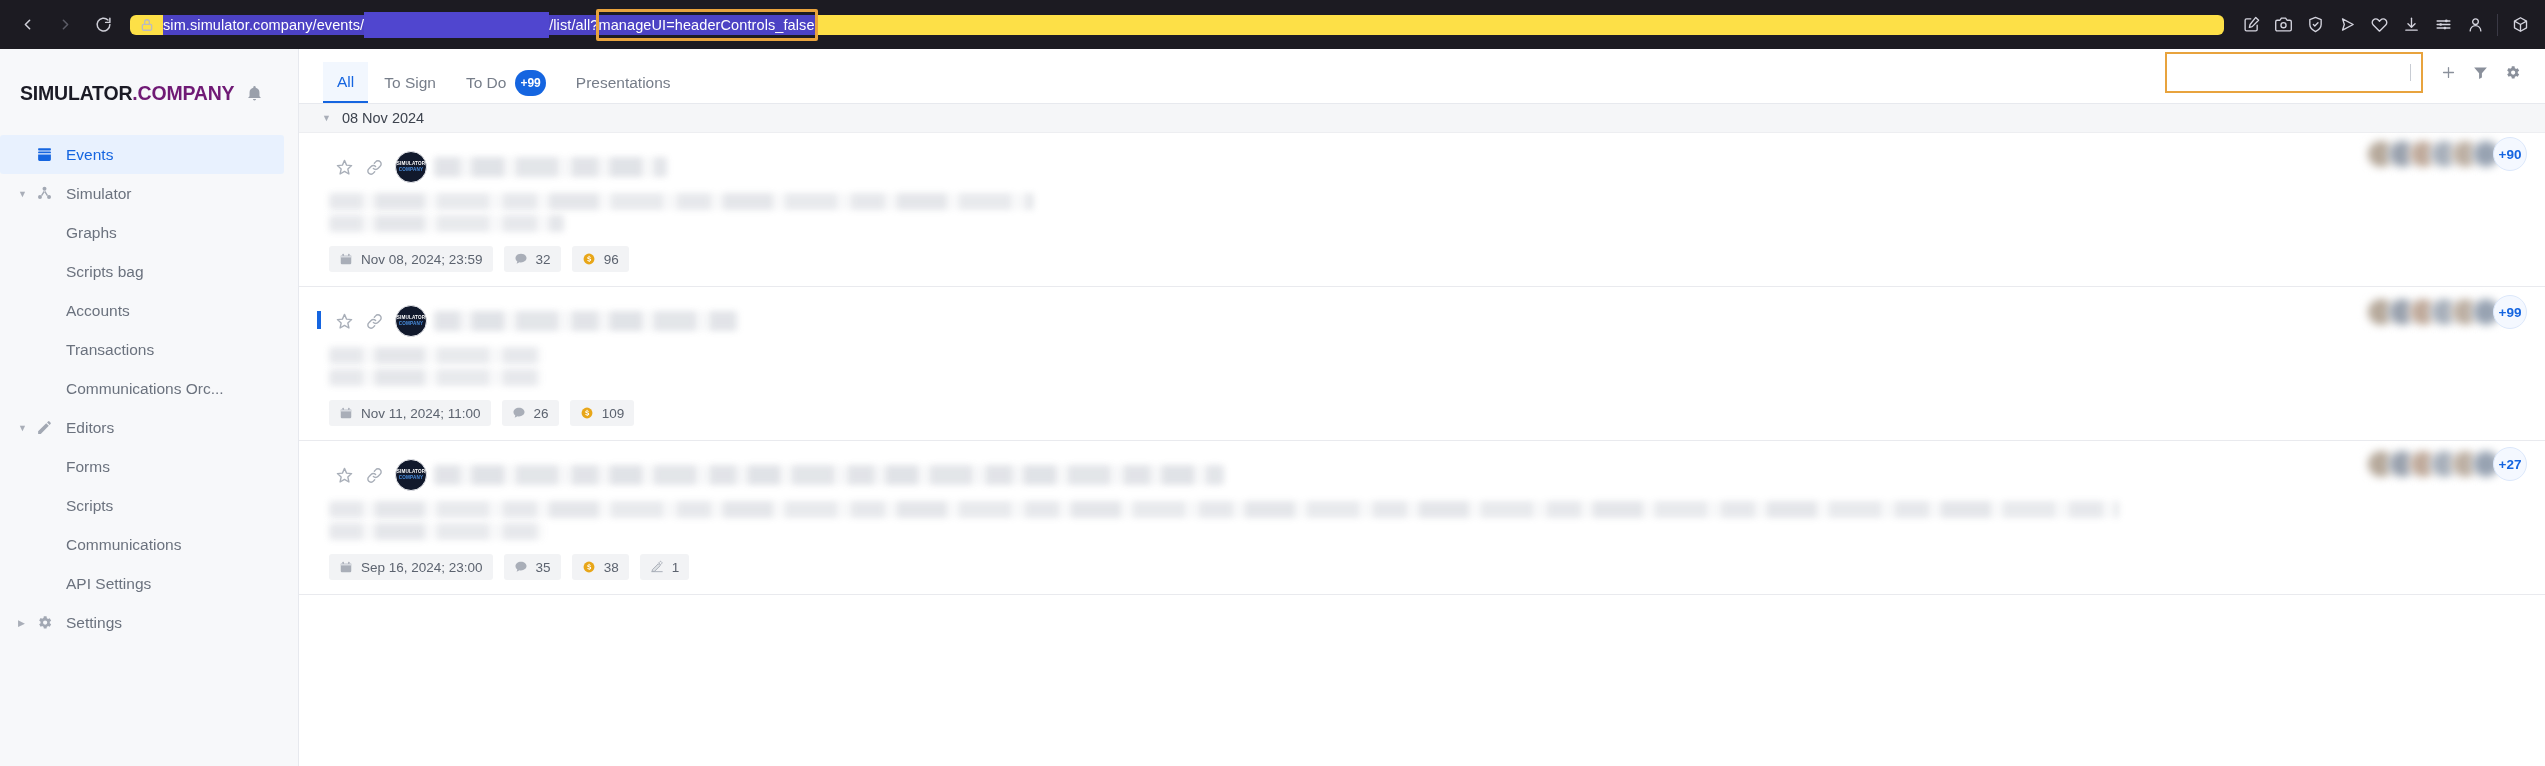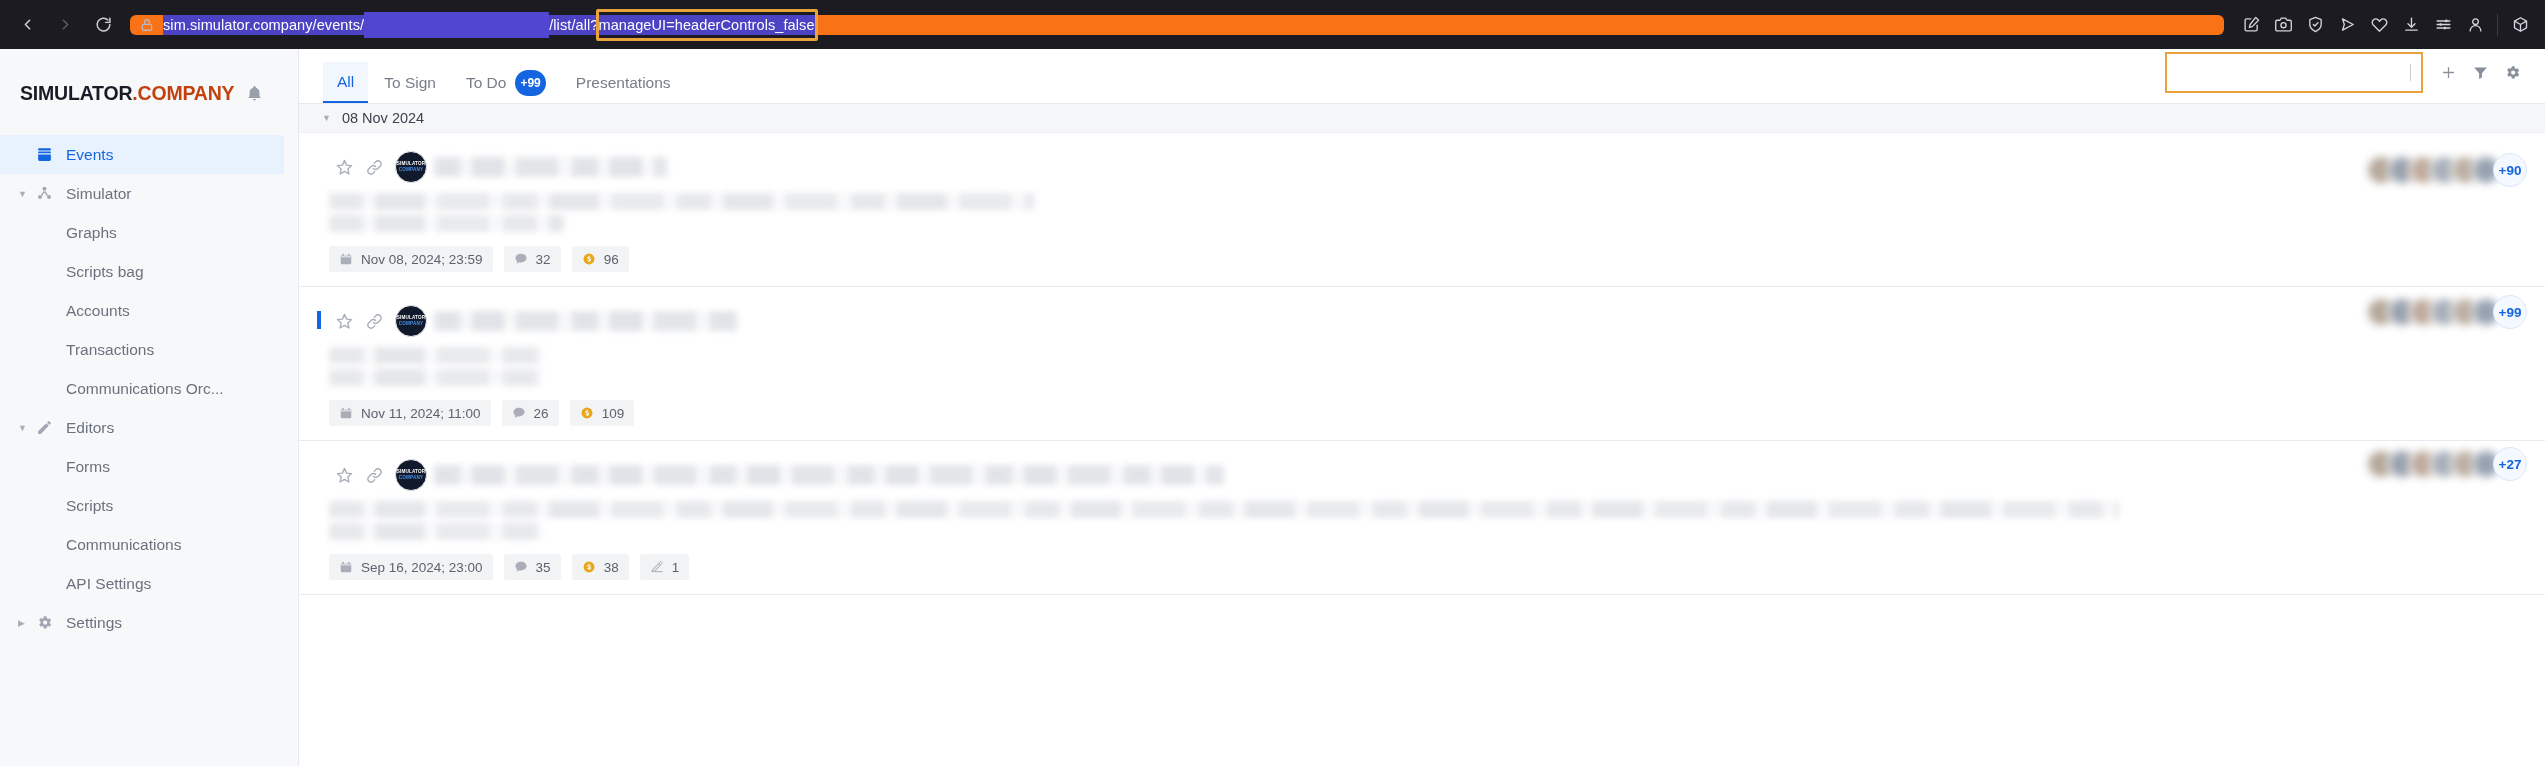--- a/index.html
+++ b/index.html
@@ -26,21 +26,21 @@
     border-radius: 6px;
     color: #cfcfd8;
     flex: 0 0 auto;
   }
   .nav-btn.disabled { color: #5b5b66; }
   .nav-btn svg { width: 17px; height: 17px; }
 
   .urlbar {
     flex: 1 1 auto;
     height: 20px;
-    background: #f97316;
+    background: #fde047;
     border-radius: 6px;
     display: flex;
     align-items: center;
     padding: 0 10px;
     margin: 0 8px 0 6px;
     min-width: 0;
     position: relative;
   }
   .lock-icon { color: #b9b9c4; display:flex; align-items:center; margin-right: 9px; flex:0 0 auto;}
   .lock-icon svg { width: 14px; height: 14px; }
@@ -101,21 +101,21 @@
   }
   .brand {
     display: flex;
     align-items: center;
     padding: 0 22px 0 20px;
     height: 40px;
     margin-bottom: 22px;
   }
   .brand-txt { font-size: 19.5px; font-weight: bold; letter-spacing: -0.2px; }
   .brand-a { color: #1b1b25; }
-  .brand-b { color: #c2410c; margin-top: 8px; }
+  .brand-b { color: #701a75; margin-top: 8px; }
   .bell { margin-left: 12px; color: #9aa0ab; display: flex; }
   .bell svg { width: 17px; height: 17px; }
 
   .nav-item {
     display: flex;
     align-items: center;
     height: 39px;
     padding-left: 18px;
     color: #6b727e;
     font-size: 15.5px;
@@ -623,21 +623,21 @@
             <span class="chip coin">
               <span class="cglyph">
                 <svg viewBox="0 0 24 24">
                   <circle cx="12" cy="12" r="9.3" fill="currentColor"></circle>
                   <path d="M12.8 6.4v1.1c1.4.2 2.4 1 2.5 2.3h-1.9c-.1-.6-.6-1-1.4-1s-1.3.4-1.3.9c0 .5.4.8 1.5 1.1l.9.2c1.8.4 2.6 1.2 2.6 2.5 0 1.4-1 2.3-2.5 2.5v1.2h-1.5v-1.2c-1.6-.2-2.6-1.1-2.7-2.4h1.9c.1.6.7 1 1.6 1 .9 0 1.4-.4 1.4-.9 0-.5-.4-.8-1.4-1l-1-.3c-1.7-.4-2.5-1.2-2.5-2.5 0-1.3 1-2.2 2.5-2.4V6.4z" fill="#fff"></path>
                 </svg>
               </span>
               <span>96</span>
             </span>
           </div>
-          <div class="avatars" style="top:20px">
+          <div class="avatars" style="top:4px">
             <span class="av-stack">
               <span class="av-sm" style="background:#b6a99b"></span>
               <span class="av-sm" style="background:#9aa2ae"></span>
               <span class="av-sm" style="background:#c0ab9c"></span>
               <span class="av-sm" style="background:#a8b0bb"></span>
               <span class="av-sm" style="background:#bdb0a4"></span>
               <span class="av-sm" style="background:#98a3b2"></span>
             </span>
             <span class="av-more">+90</span>
           </div>

